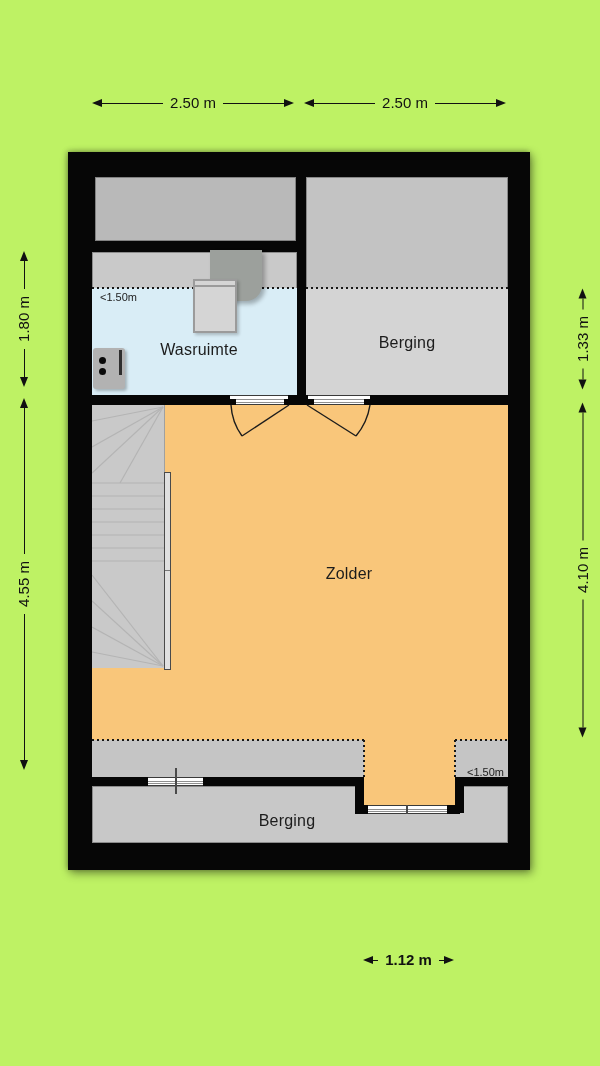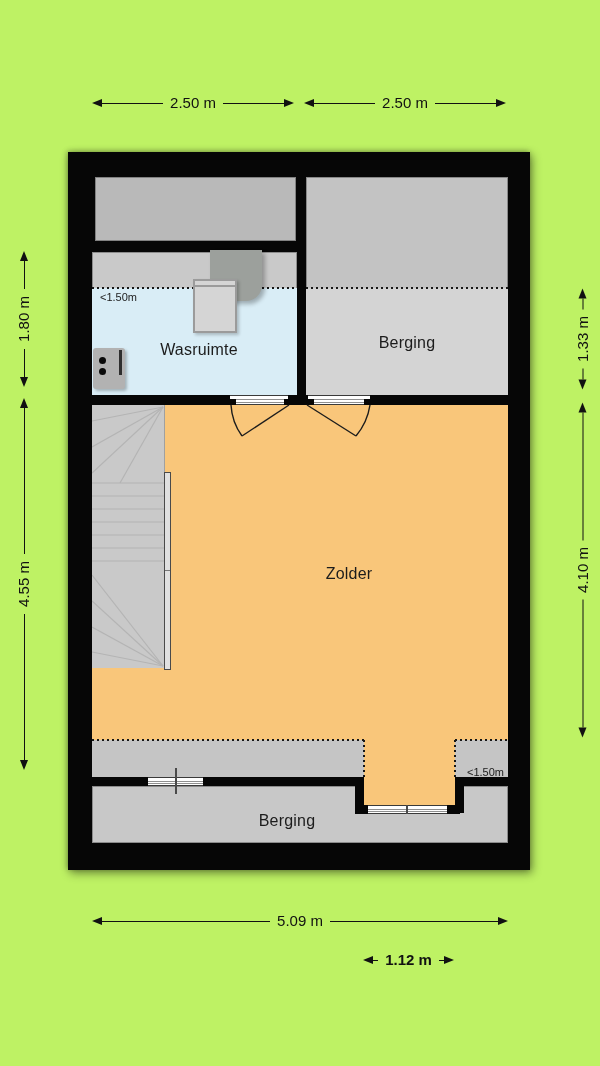--- a/index.html
+++ b/index.html
@@ -78,27 +78,20 @@
     <span class="ah l"></span>
       <span class="ln"></span>
     <span class="lab">1.33 m</span>
     <span class="ln"></span>
       <span class="ah r"></span>
   </div>
   <div class="dim v" style="left:415px;top:562px;width:335px;">
     <span class="ah l"></span>
       <span class="ln"></span>
     <span class="lab">4.10 m</span>
-    <span class="ln"></span>
-      <span class="ah r"></span>
-  </div>
-  <div class="dim" style="left:92px;top:913px;width:416px;">
-    <span class="ah l"></span>
-      <span class="ln"></span>
-    <span class="lab">5.09 m</span>
     <span class="ln"></span>
       <span class="ah r"></span>
   </div>
   <div class="dim" style="left:363px;top:952px;width:91px;font-weight:bold;">
     <span class="ah l"></span>
       <span class="ln"></span>
     <span class="lab">1.12 m</span>
     <span class="ln"></span>
       <span class="ah r"></span>
   </div>

